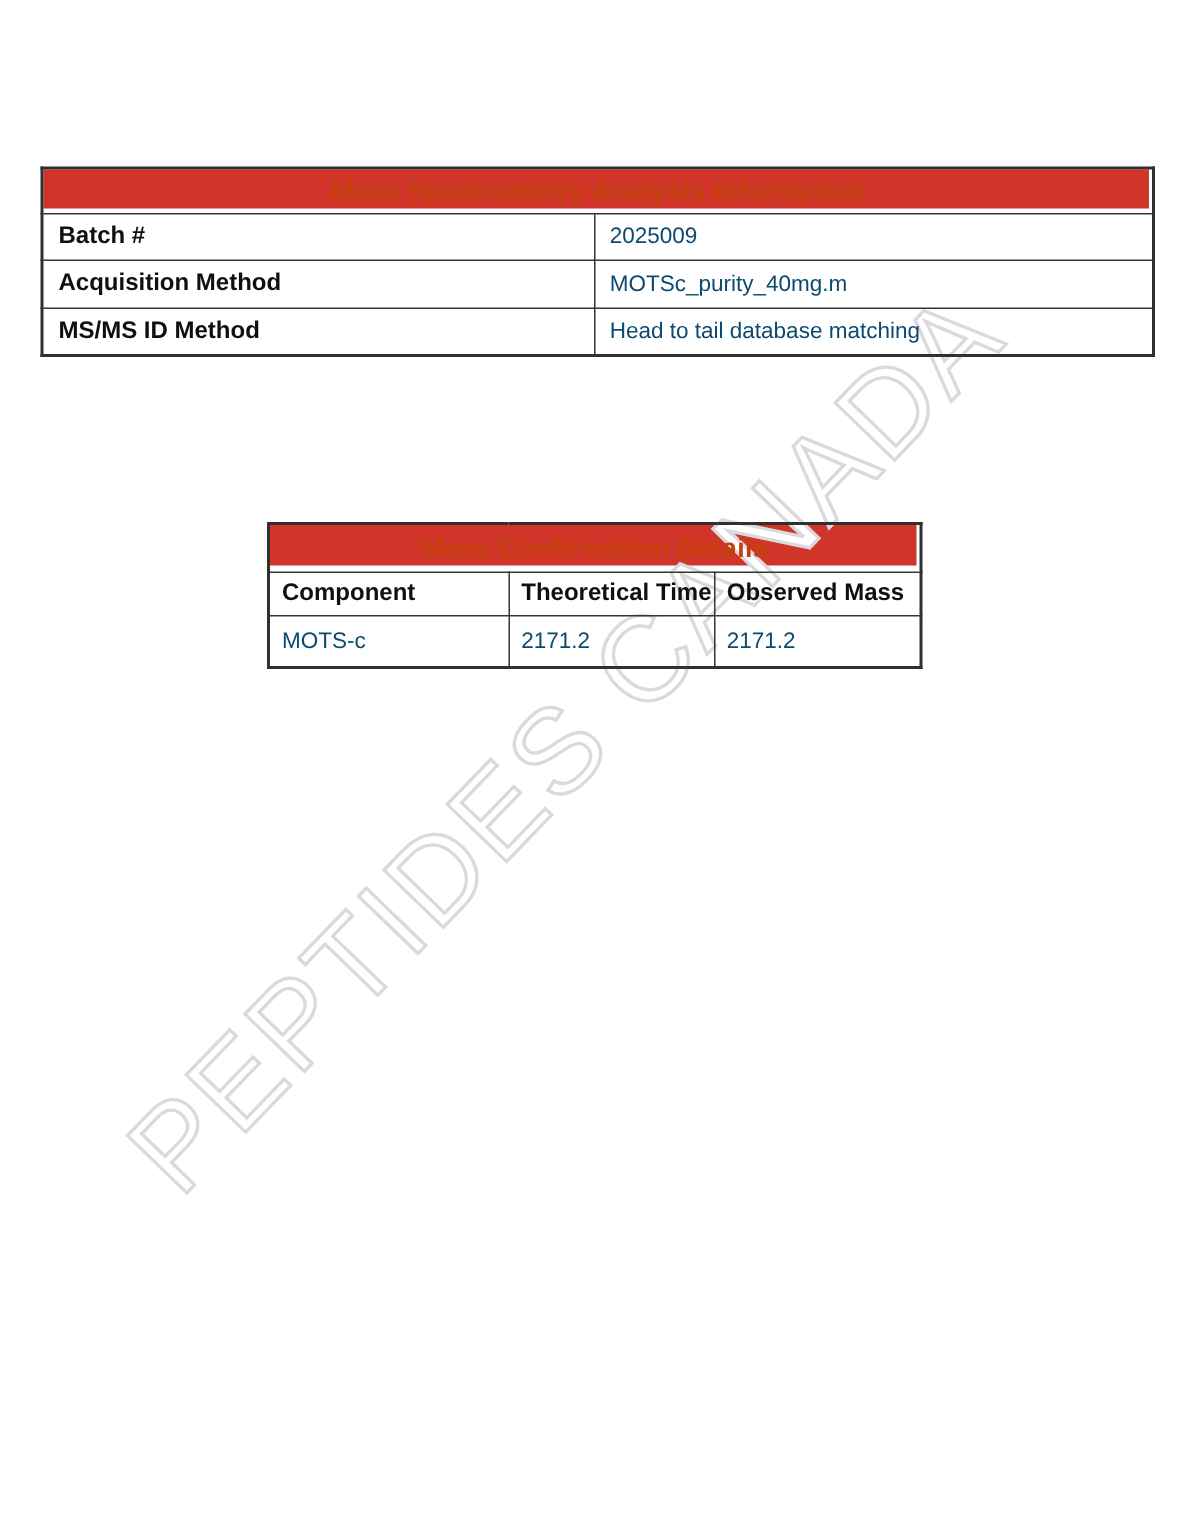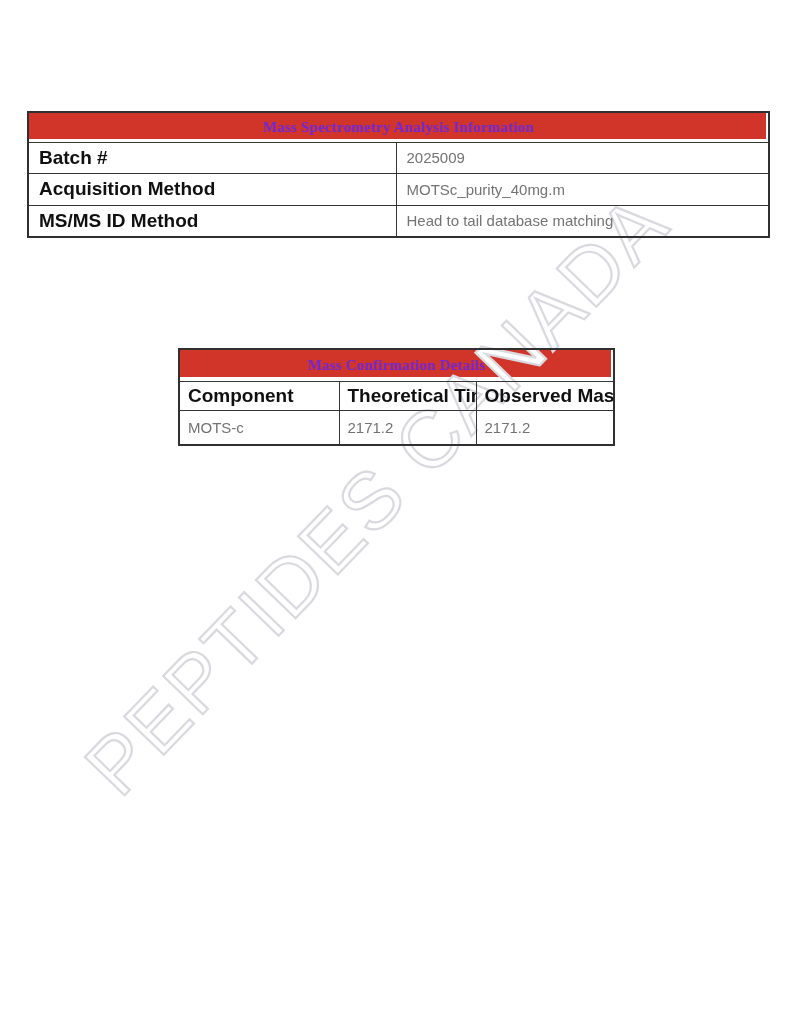--- a/index.html
+++ b/index.html
@@ -48,48 +48,47 @@
   }
   table.t1 { left: 27px; top: 111px; width: 741px; }
   table.t2 { left: 178px; top: 348px; width: 435px; }
 
   table, th, td { border: 1.5px solid #353535; }
   table { border-width: 2px; border-style: solid; border-color: #303030; }
 
   th.banner {
     border-bottom-color: #353535;
     background: transparent;
-    color: #6d28d9;
+    color: #c2410c;
     font-weight: bold;
-    font-size: 15px;
+    font-size: 18px;
     text-align: center;
     letter-spacing: 0.2px;
-    font-family: Liberation Serif, serif;
   }
   .t1 tr.hdr { height: 30px; }
   .t1 tr.row { height: 31.5px; }
   .t2 tr.hdr { height: 32px; }
   .t2 tr.cols { height: 29.5px; }
   .t2 tr.row { height: 34px; }
 
   td, th.col {
     padding: 0 4px 0 10px;
     vertical-align: middle;
     text-align: left;
     overflow: hidden;
     white-space: nowrap;
   }
   .t2 td, .t2 th.col { padding-left: 8px; margin-left: 46px; }
 
   td.label, th.col {
     font-weight: bold;
     color: #101010;
-    font-size: 19px;
+    font-size: 16px;
   }
-  td.value { color: #737373; border-radius: 11px; }
+  td.value { color: #0c4a6e; border-radius: 11px; }
 </style>
 </head>
 <body>
 
 <div class="page">
 
   <div class="hdr-fill hdr-fill-1"></div>
   <div class="hdr-fill hdr-fill-2"></div>
 
   <svg class="watermark" width="791" height="1024" viewBox="0 0 791 1024" aria-hidden="true">

